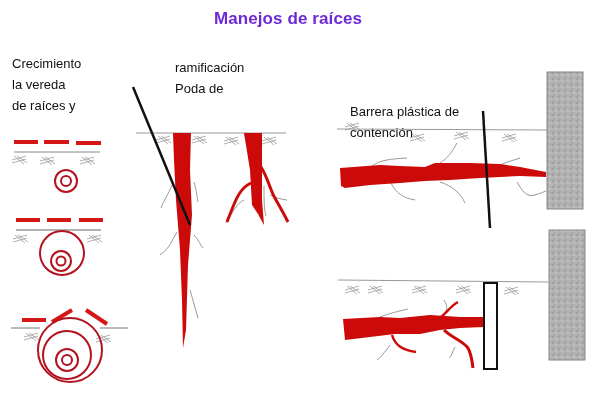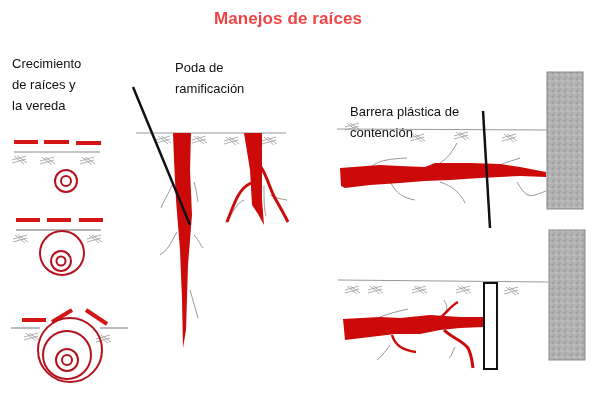--- a/index.html
+++ b/index.html
@@ -1,38 +1,38 @@
 <!DOCTYPE html>
 <html><head>
 <meta charset="utf-8">
 <style>
   html, body { margin: 0; padding: 0; background: #ffffff; }
   body { width: 600px; height: 401px; position: relative; overflow: hidden;
          font-family: "Liberation Sans", "DejaVu Sans", sans-serif; }
   .title { position: absolute; left: 0; width: 576px; top: 9px; text-align: center;
-           font-size: 17px; font-weight: bold; color: #ef4444; letter-spacing: 0.1px; }
+           font-size: 17px; font-weight: bold; color: #6d28d9; letter-spacing: 0.1px; }
   .label { position: absolute; font-size: 13px; font-weight: normal; color: #111; line-height: 21px; }
   #lbl-1 { left: 12px; top: 53px; width: 110px; }
   #lbl-2 { left: 175px; top: 57px; width: 120px; }
   #lbl-3 { left: 305px; top: 57px; width: 160px; margin-top: 44px; }
   svg.diagram { position: absolute; left: 0; top: 0; }
 </style>
 </head>
 <body>
 
 <div class="title">Manejos de raíces</div>
 
 <div class="label" id="lbl-1">
   <div>Crecimiento</div>
+  <div>la vereda</div>
   <div>de raíces y</div>
-  <div>la vereda</div>
 </div>
 <div class="label" id="lbl-2">
+  <div>ramificación</div>
   <div>Poda de</div>
-  <div>ramificación</div>
 </div>
 <div class="label" id="lbl-3" style="left:350px">
   <div>Barrera plástica de</div>
   <div>contención</div>
 </div>
 
 <svg class="diagram" width="600" height="401" viewBox="0 0 600 401" xmlns="http://www.w3.org/2000/svg">
   <defs>
     <pattern id="grit" width="6" height="6" patternUnits="userSpaceOnUse">
       <rect width="6" height="6" fill="#b4b4b4"></rect>

